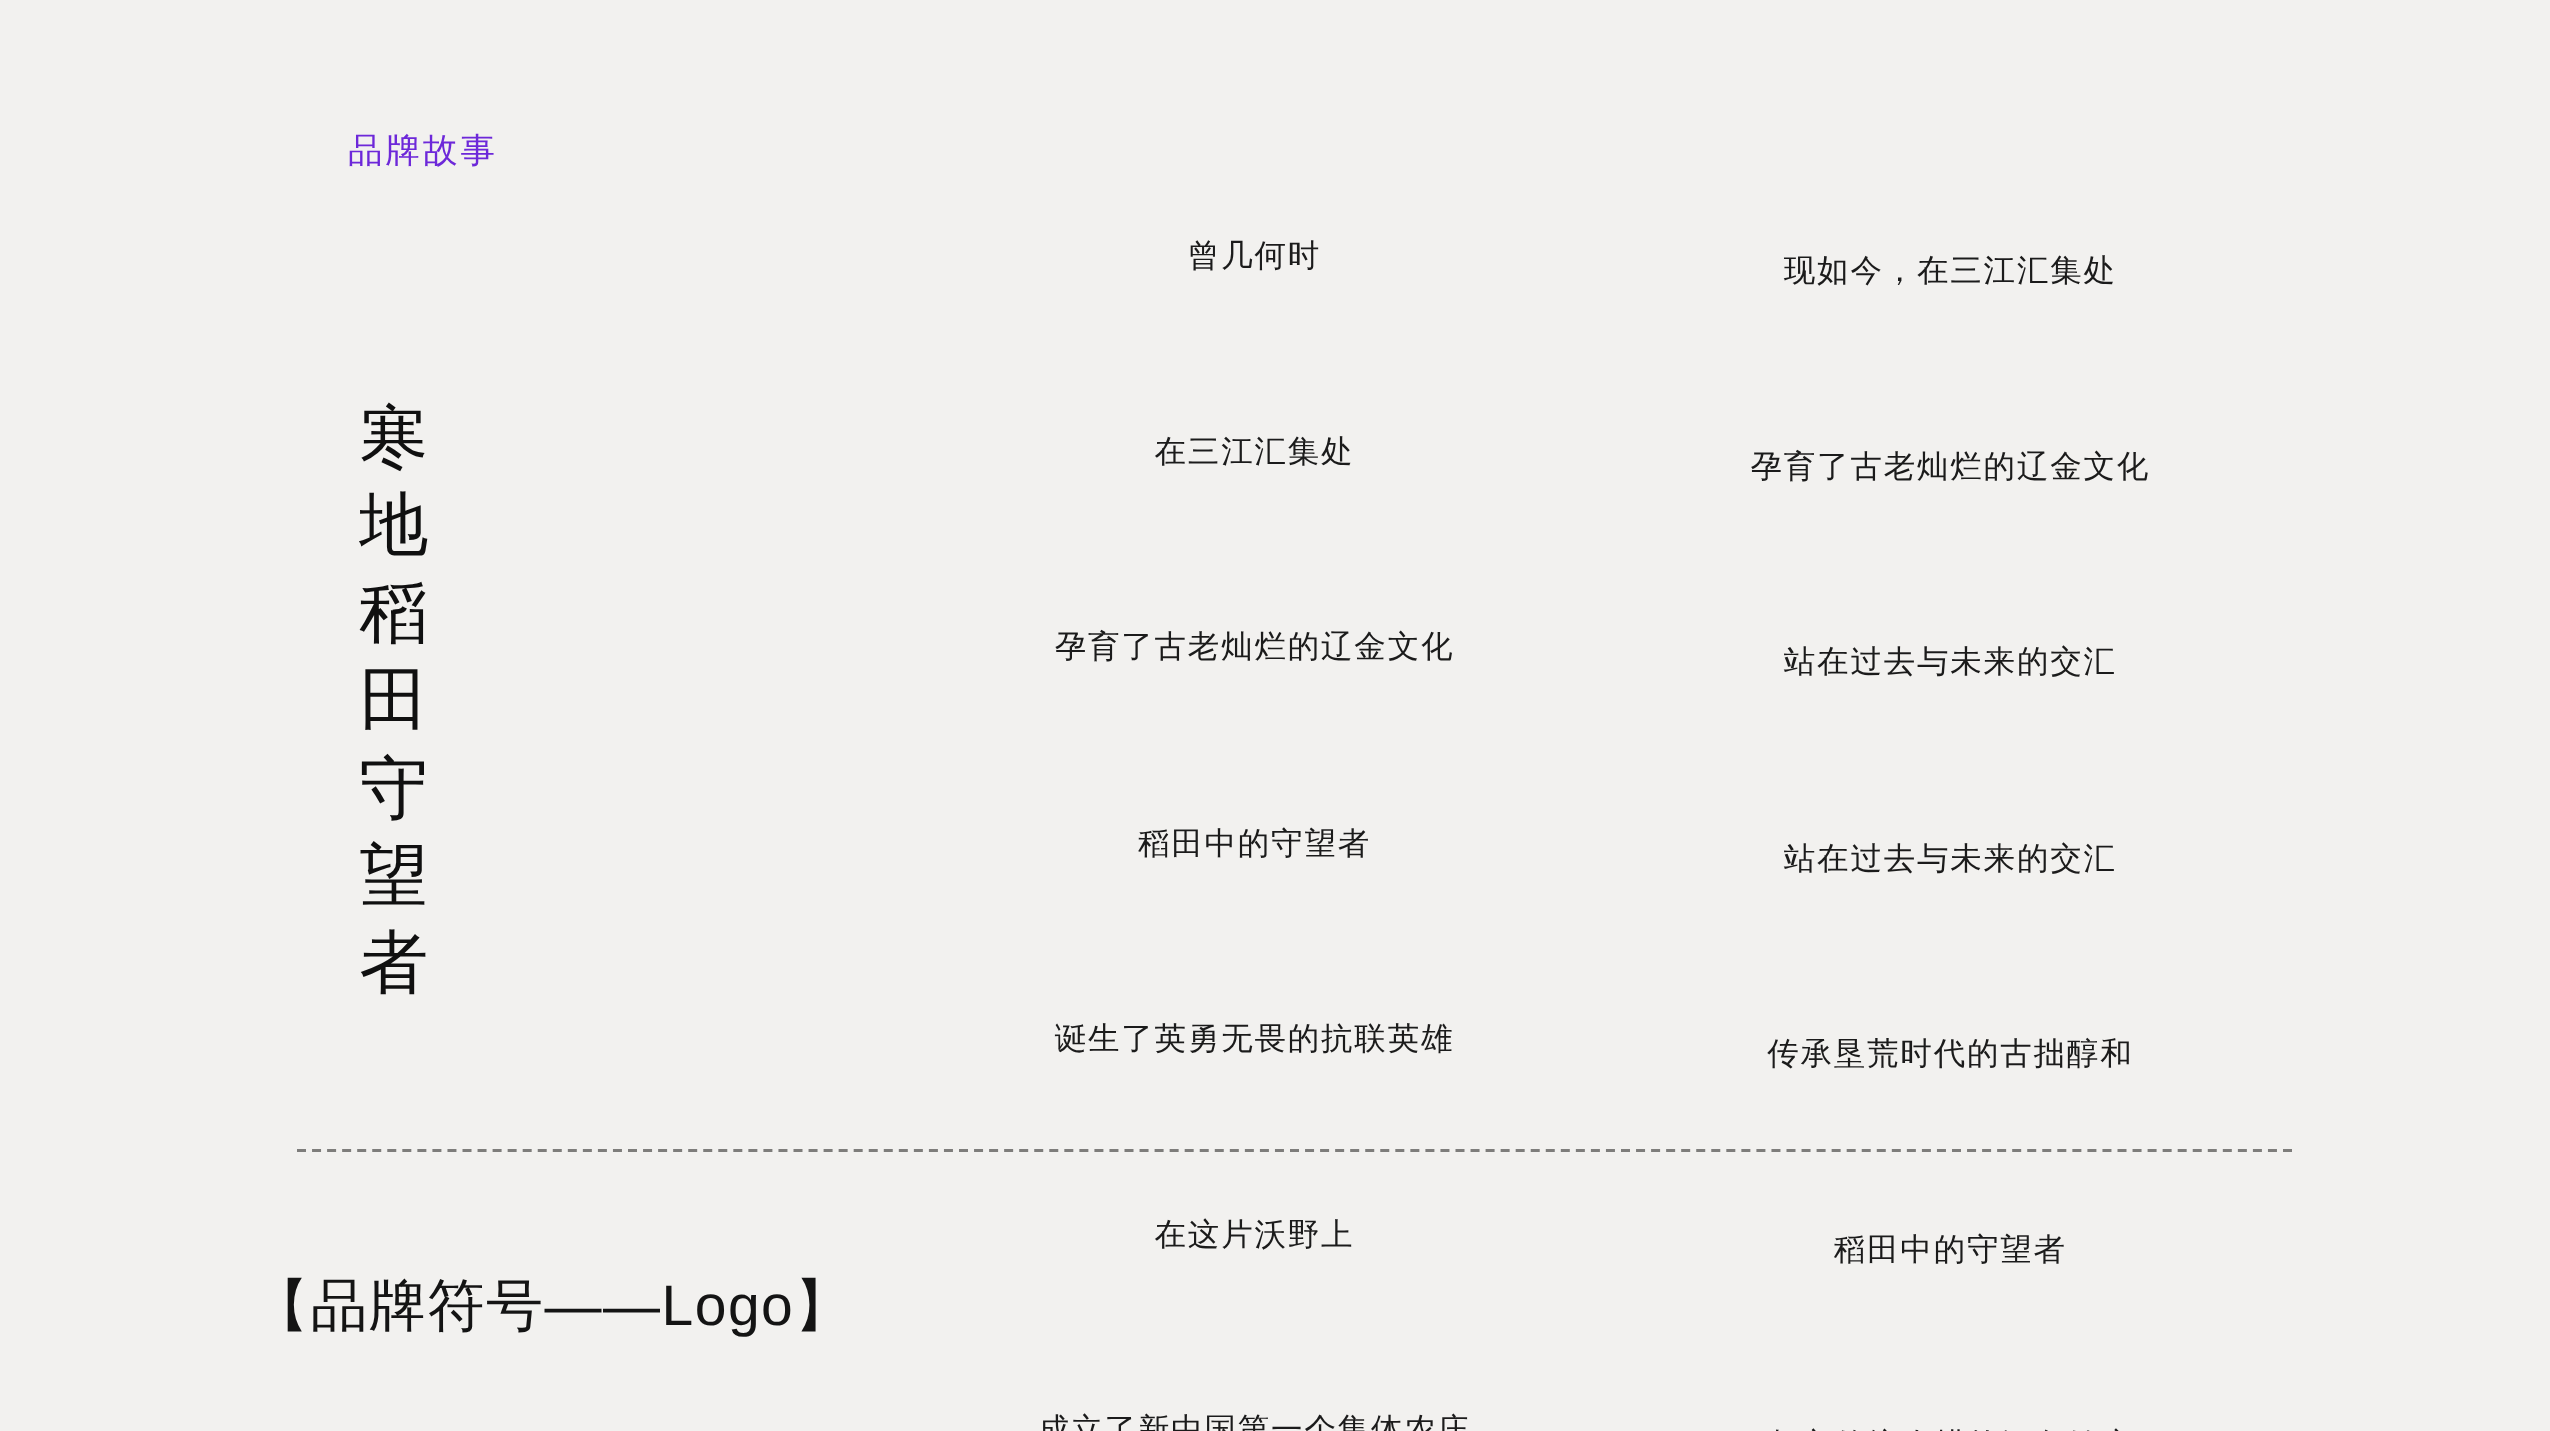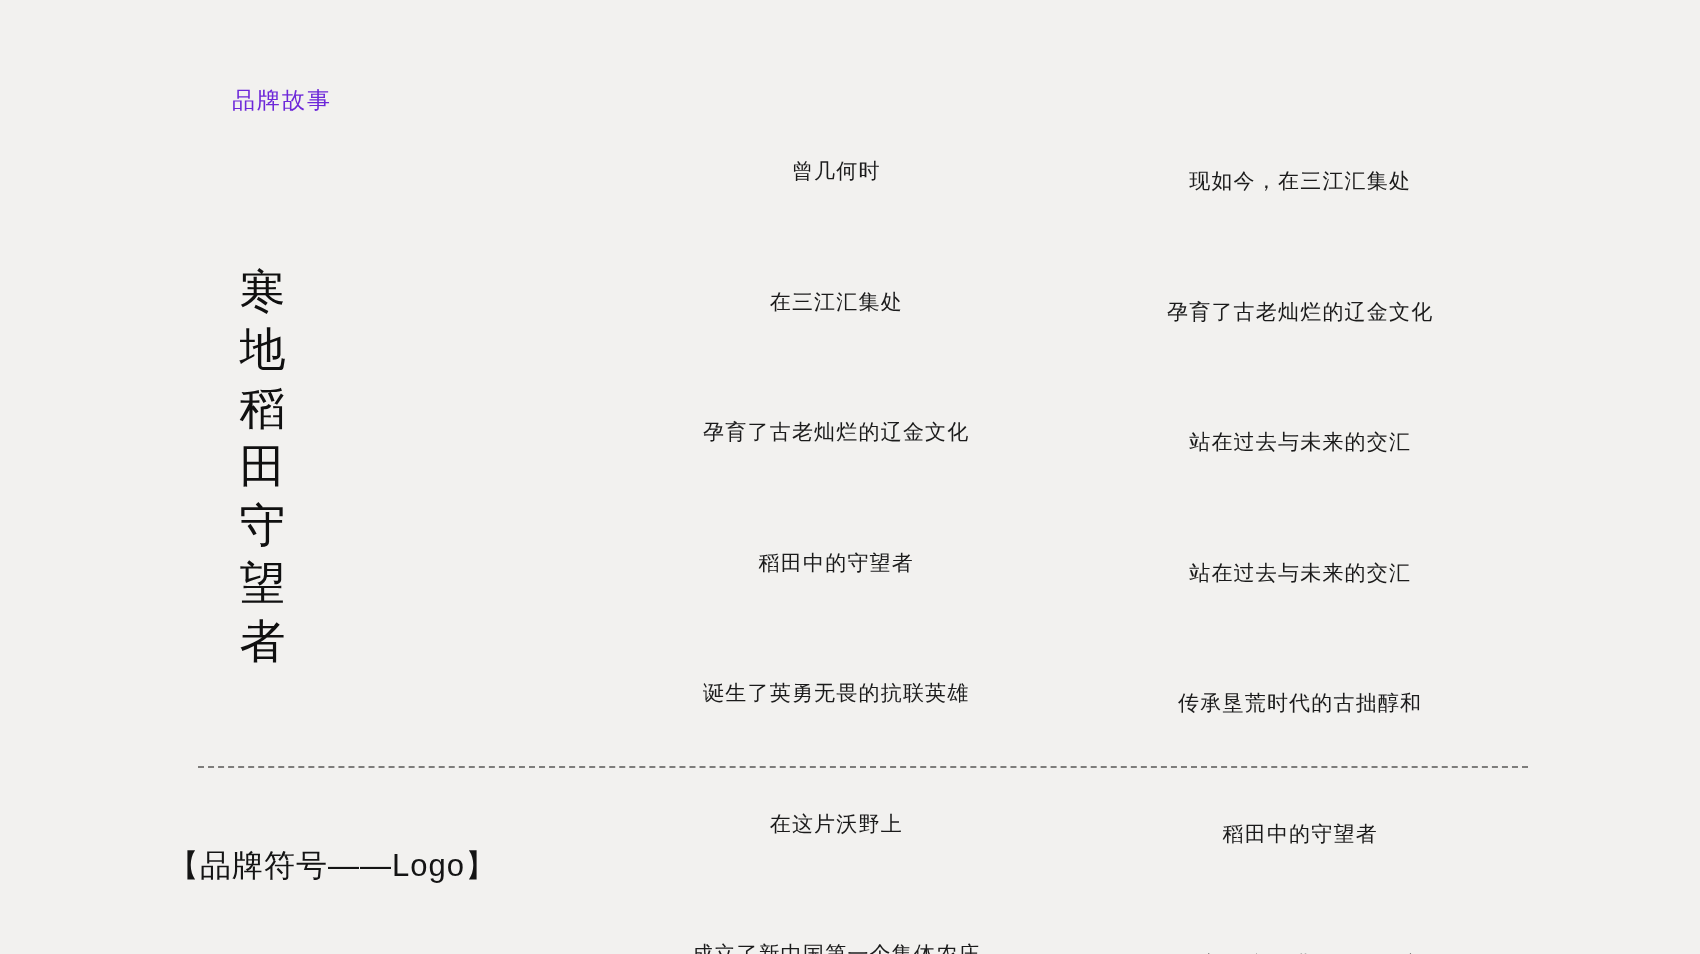--- a/index.html
+++ b/index.html
@@ -80,21 +80,21 @@
     width: 1330px;
     height: 0;
     border-top: 2px dashed #7e7d7b;
   }
 
   
   .footer-heading {
     position: absolute;
     left: 168px;
     top: 845px;
-    font-size: 31px;
+    font-size: 38px;
     letter-spacing: 1px;
     color: #141414;
     font-weight: 400;
   }
 </style>
 </head>
 <body>
 
 <div class="page">
 

